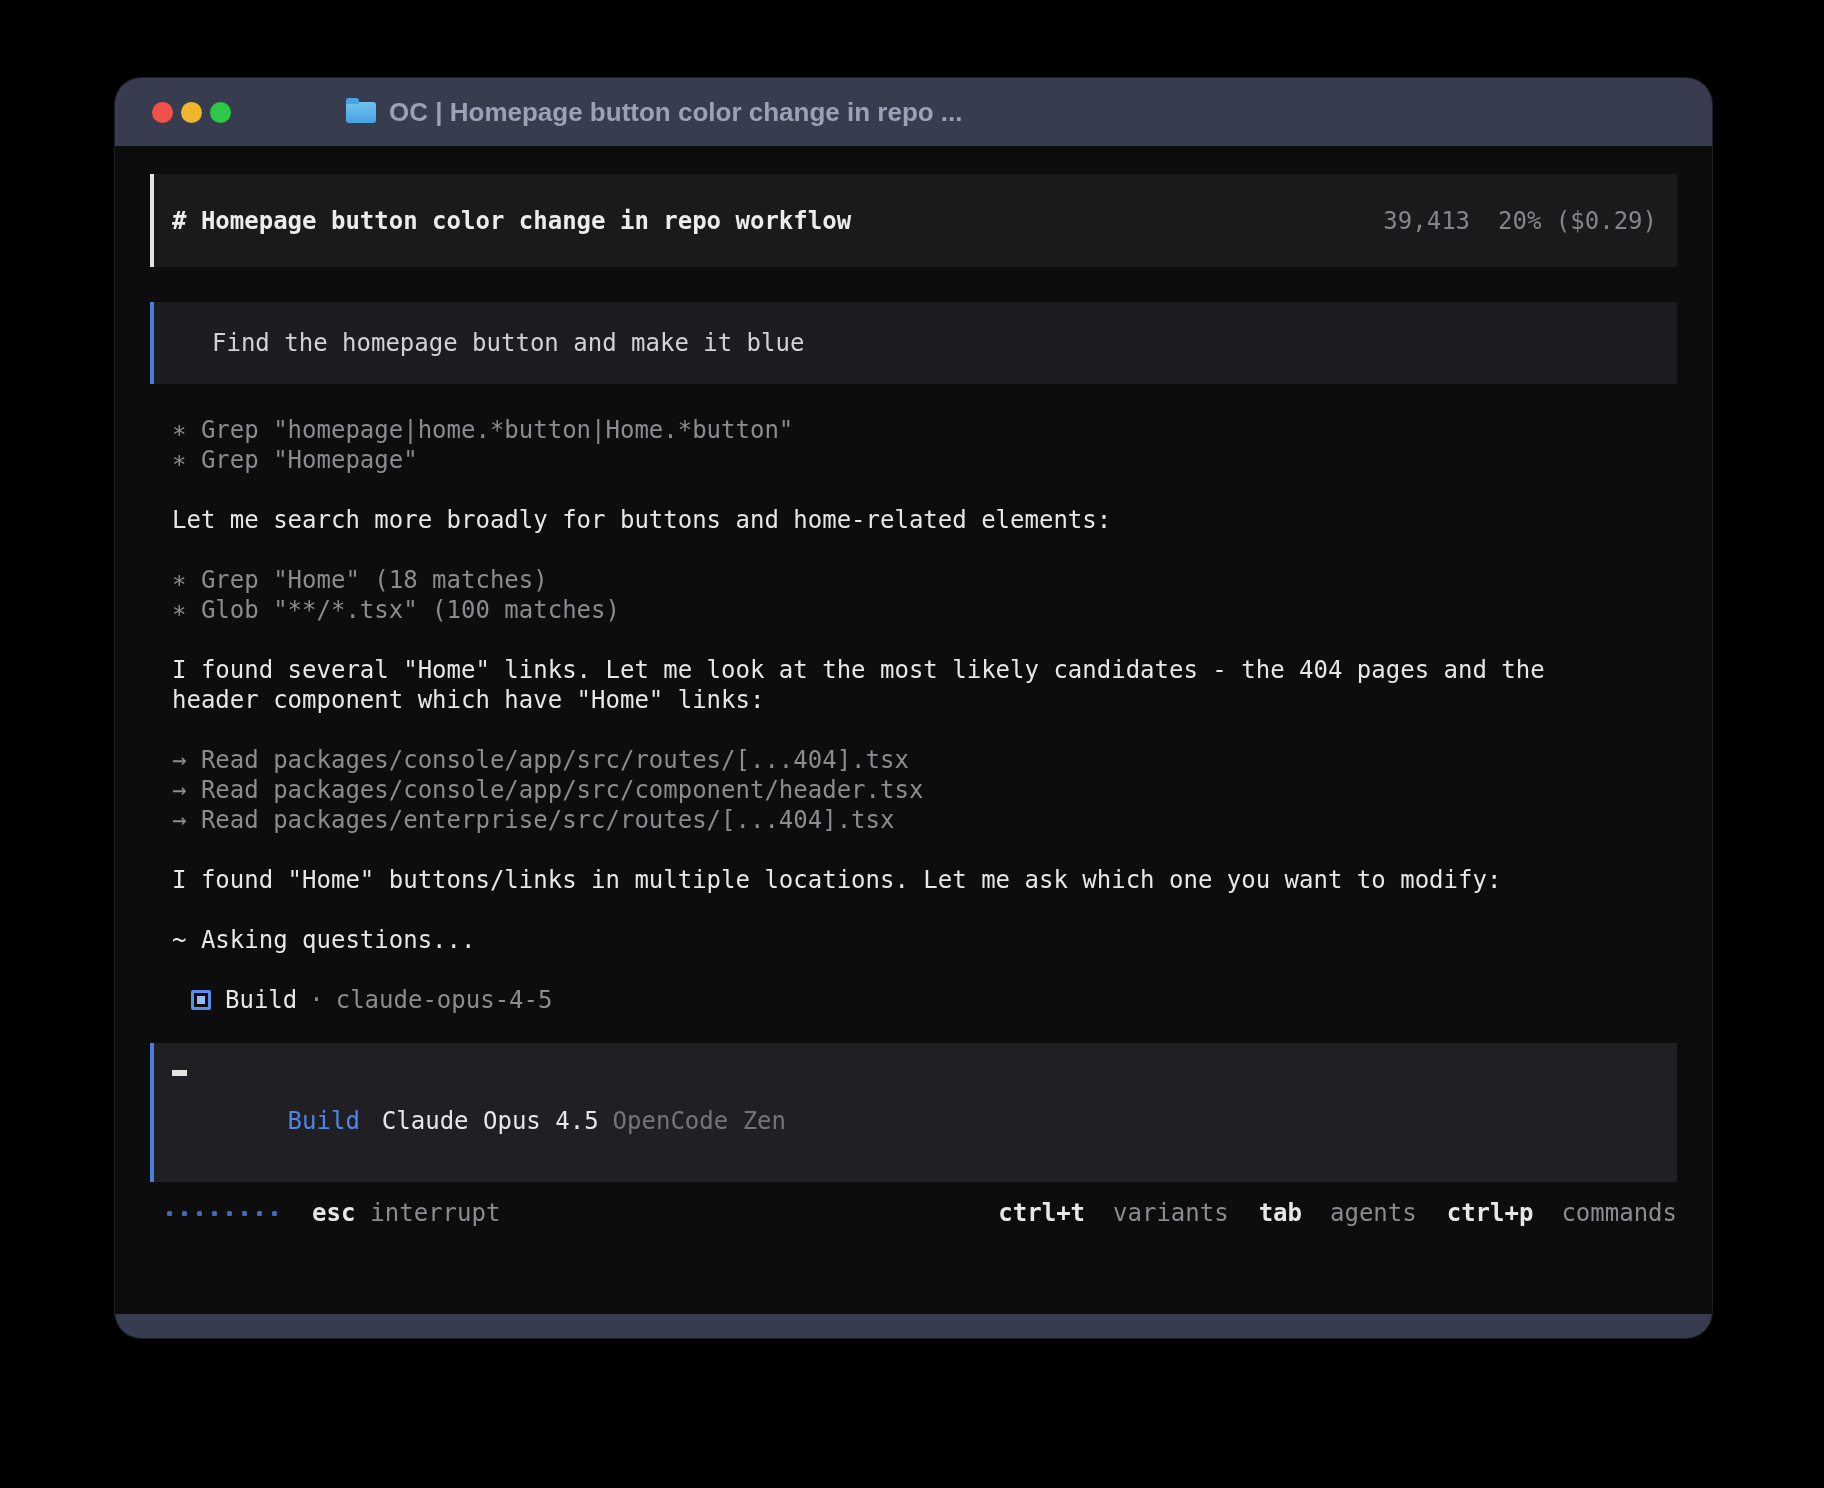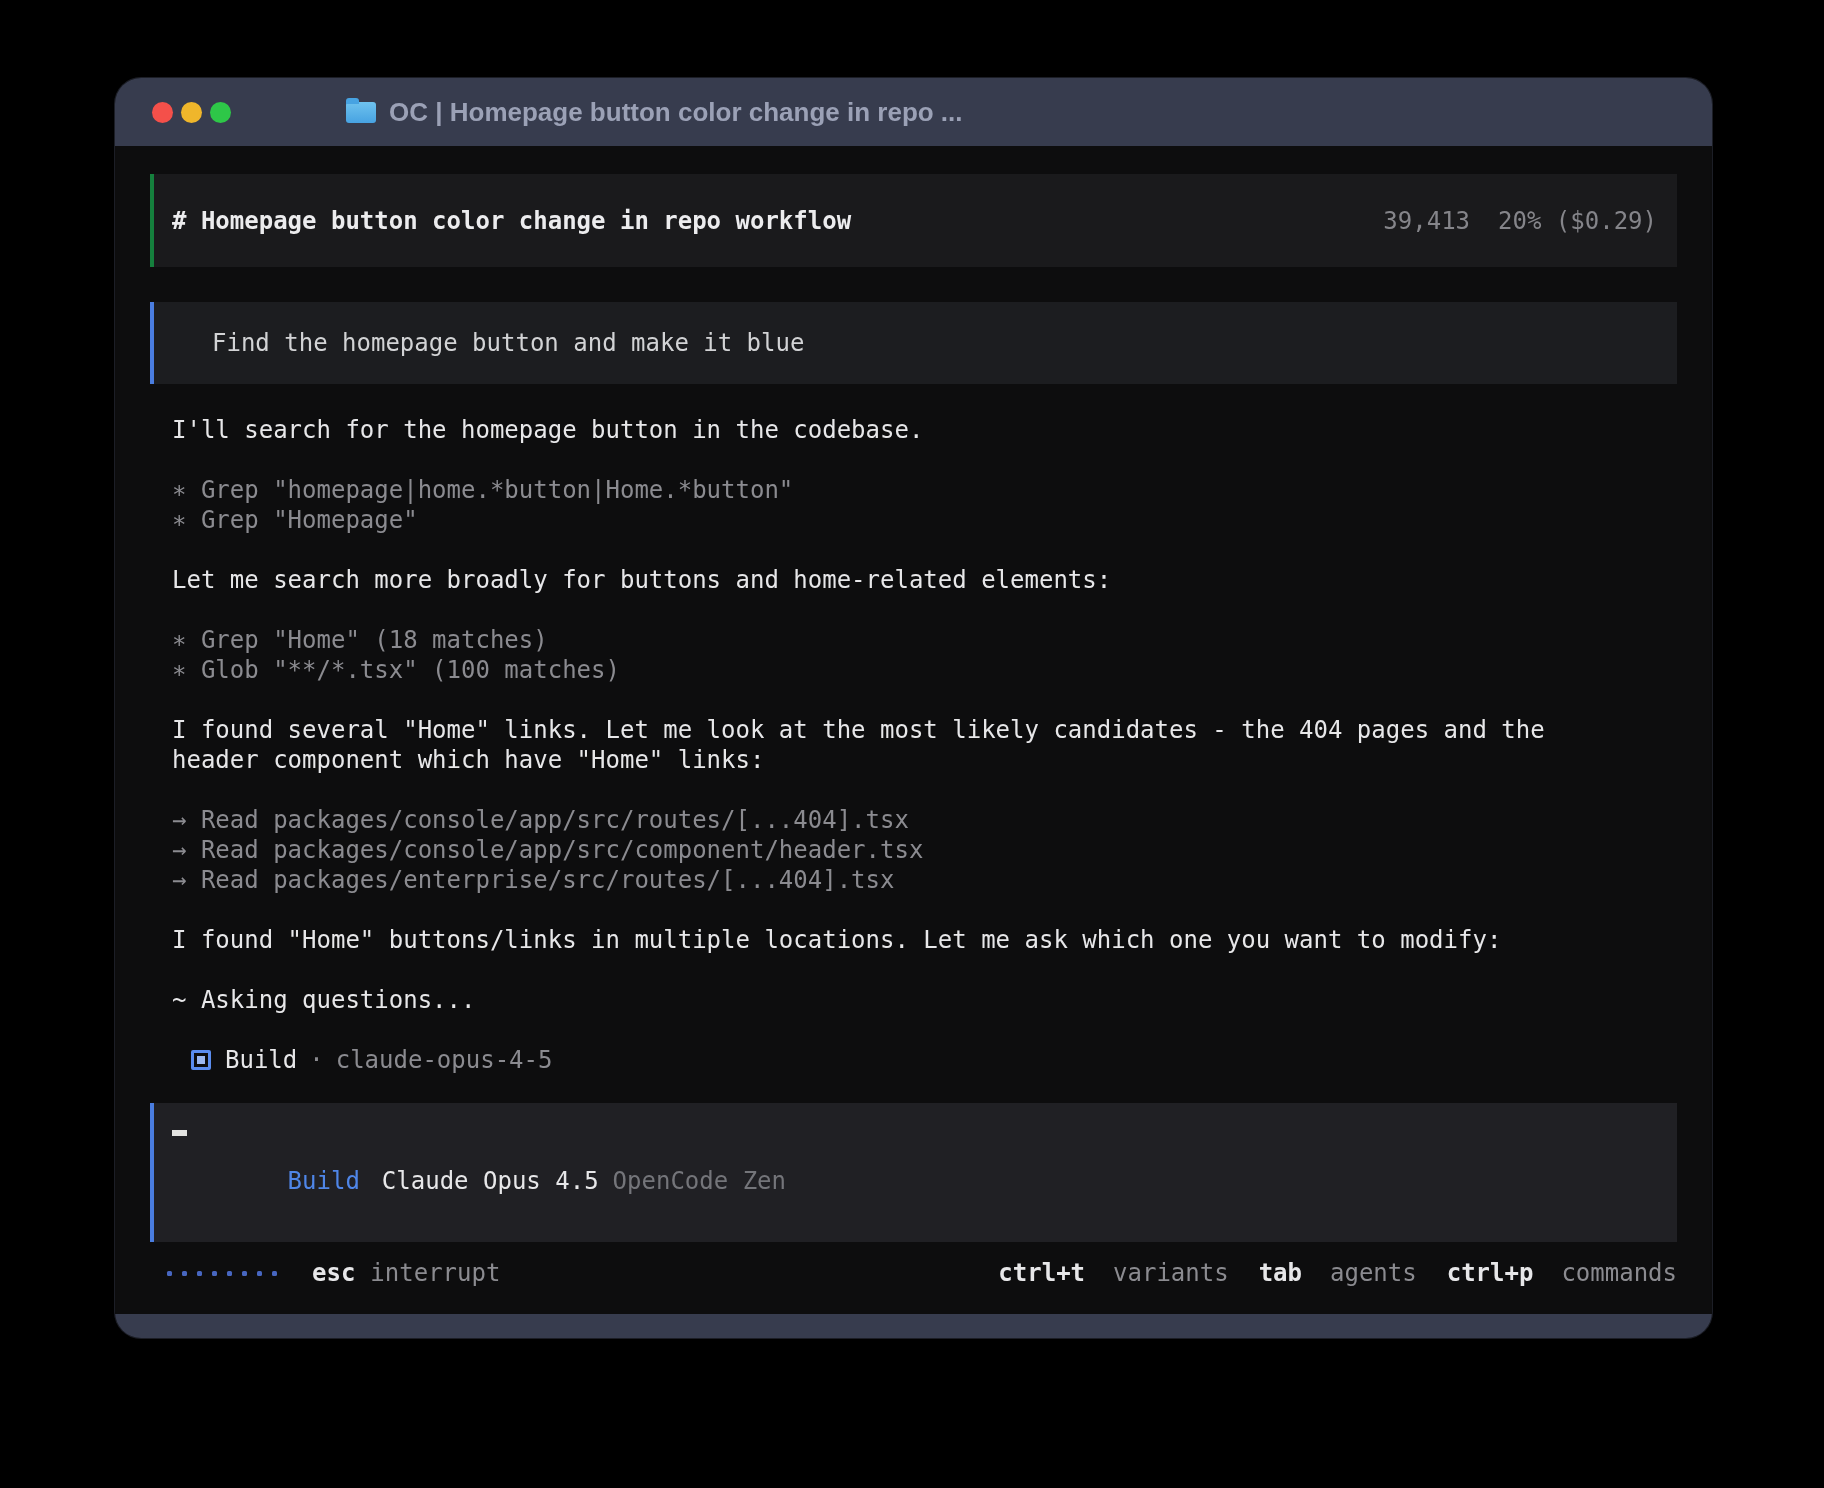--- a/index.html
+++ b/index.html
@@ -33,21 +33,21 @@
     background:#47a3e2; border-radius:3px 3px 0 0;
   }
   .win-title {
     margin-left:13px; color:#9ba1b6; font-size:26px; font-weight:bold;
     white-space:nowrap;
   }
 
   
   .content { padding:28px 35px 0 35px; background:#0d0d0e; height:1168px; }
 
-  .panel { border-left:4px solid #15803d; padding-left:18px; background:#1a1a1c; }
+  .panel { border-left:4px solid #e5e5e5; padding-left:18px; background:#1a1a1c; }
 
   .header-panel {
     height:93px; display:flex; align-items:center; justify-content:space-between;
     padding-right:20px;
   }
   .h-title { color:#ececee; font-size:24px; font-weight:bold; white-space:pre; }
   .h-stats { color:#85858a; font-size:24px; white-space:pre; }
   .h-stats .ctx { margin-left:28px; }
 
   .user-panel {
@@ -120,21 +120,20 @@
     <div class="panel header-panel">
       <span class="h-title"># Homepage button color change in repo workflow</span>
       <span class="h-stats"><span>39,413</span><span class="ctx">20% ($0.29)</span></span>
     </div>
 
     <div class="panel user-panel">
       <span>Find the homepage button and make it blue</span>
     </div>
 
     <div class="transcript">
-      <div class="line bright">I'll search for the homepage button in the codebase.</div>
       <div class="line dim gap">∗ Grep "homepage|home.*button|Home.*button"</div>
       <div class="line dim">∗ Grep "Homepage"</div>
       <div class="line bright gap">Let me search more broadly for buttons and home-related elements:</div>
       <div class="line dim gap">∗ Grep "Home" (18 matches)</div>
       <div class="line dim">∗ Glob "**/*.tsx" (100 matches)</div>
       <div class="line bright gap">I found several "Home" links. Let me look at the most likely candidates - the 404 pages and the</div>
       <div class="line bright">header component which have "Home" links:</div>
       <div class="line dim gap">→ Read packages/console/app/src/routes/[...404].tsx</div>
       <div class="line dim">→ Read packages/console/app/src/component/header.tsx</div>
       <div class="line dim">→ Read packages/enterprise/src/routes/[...404].tsx</div>

